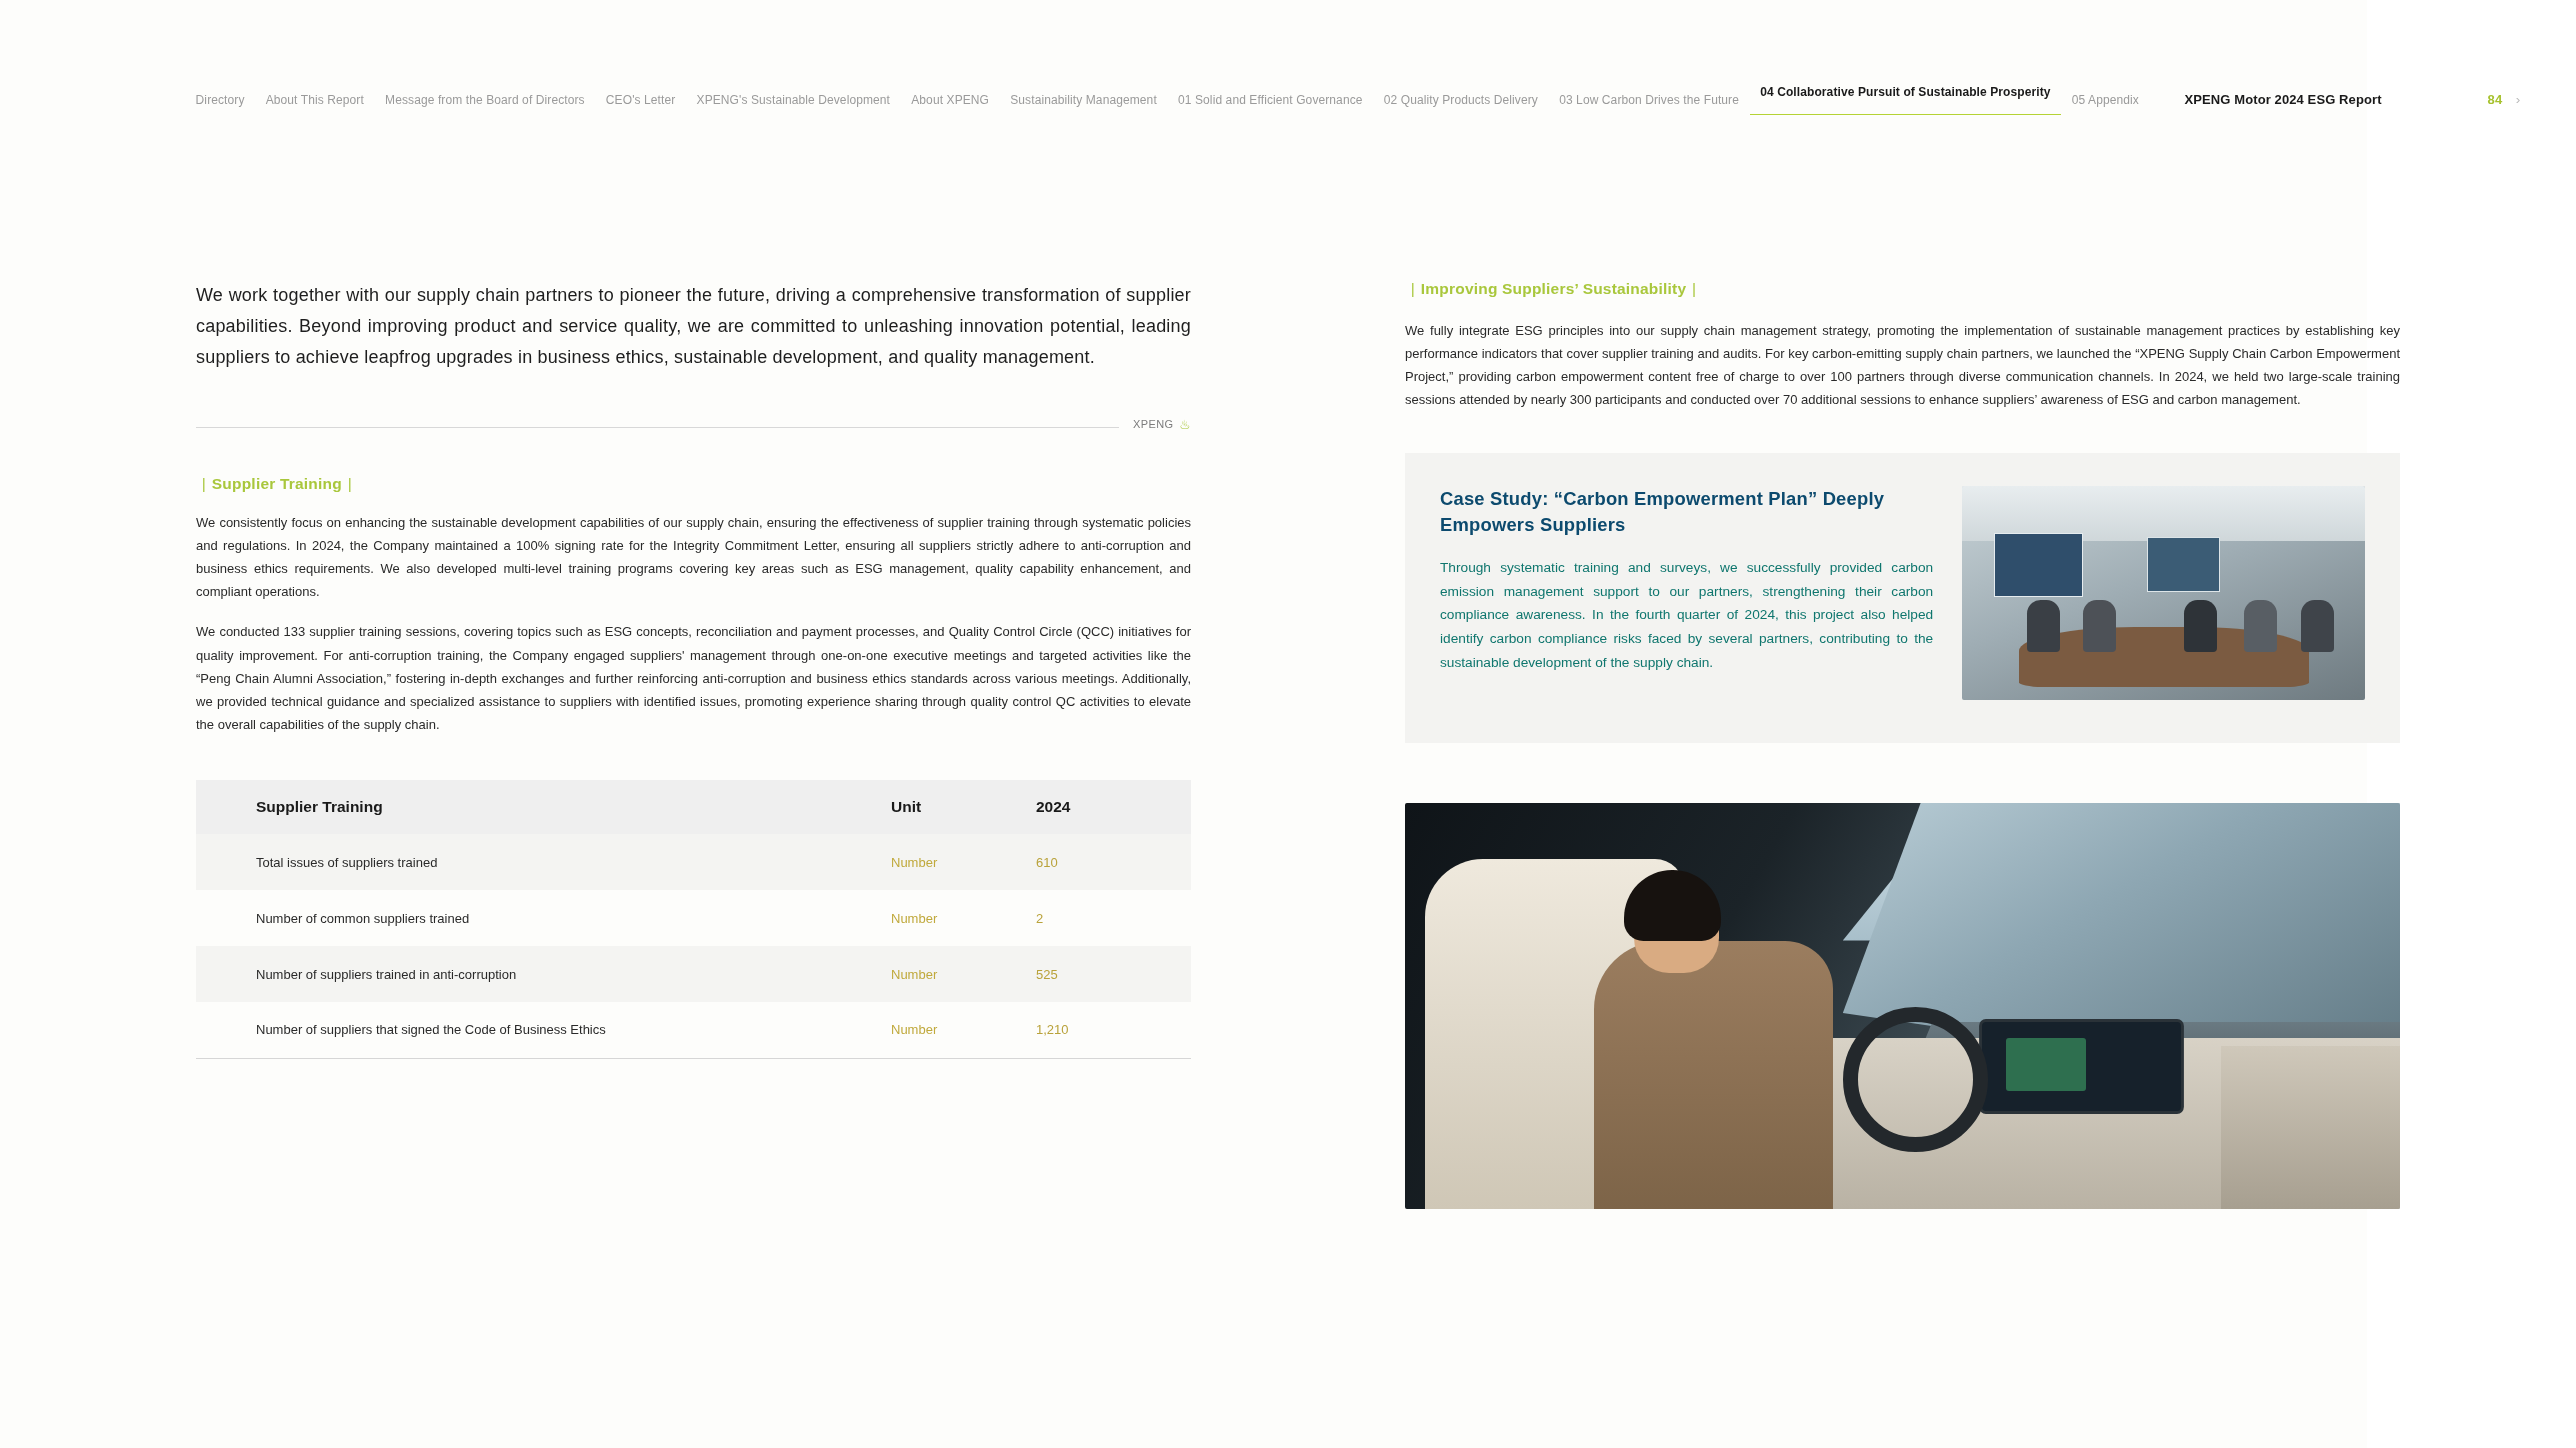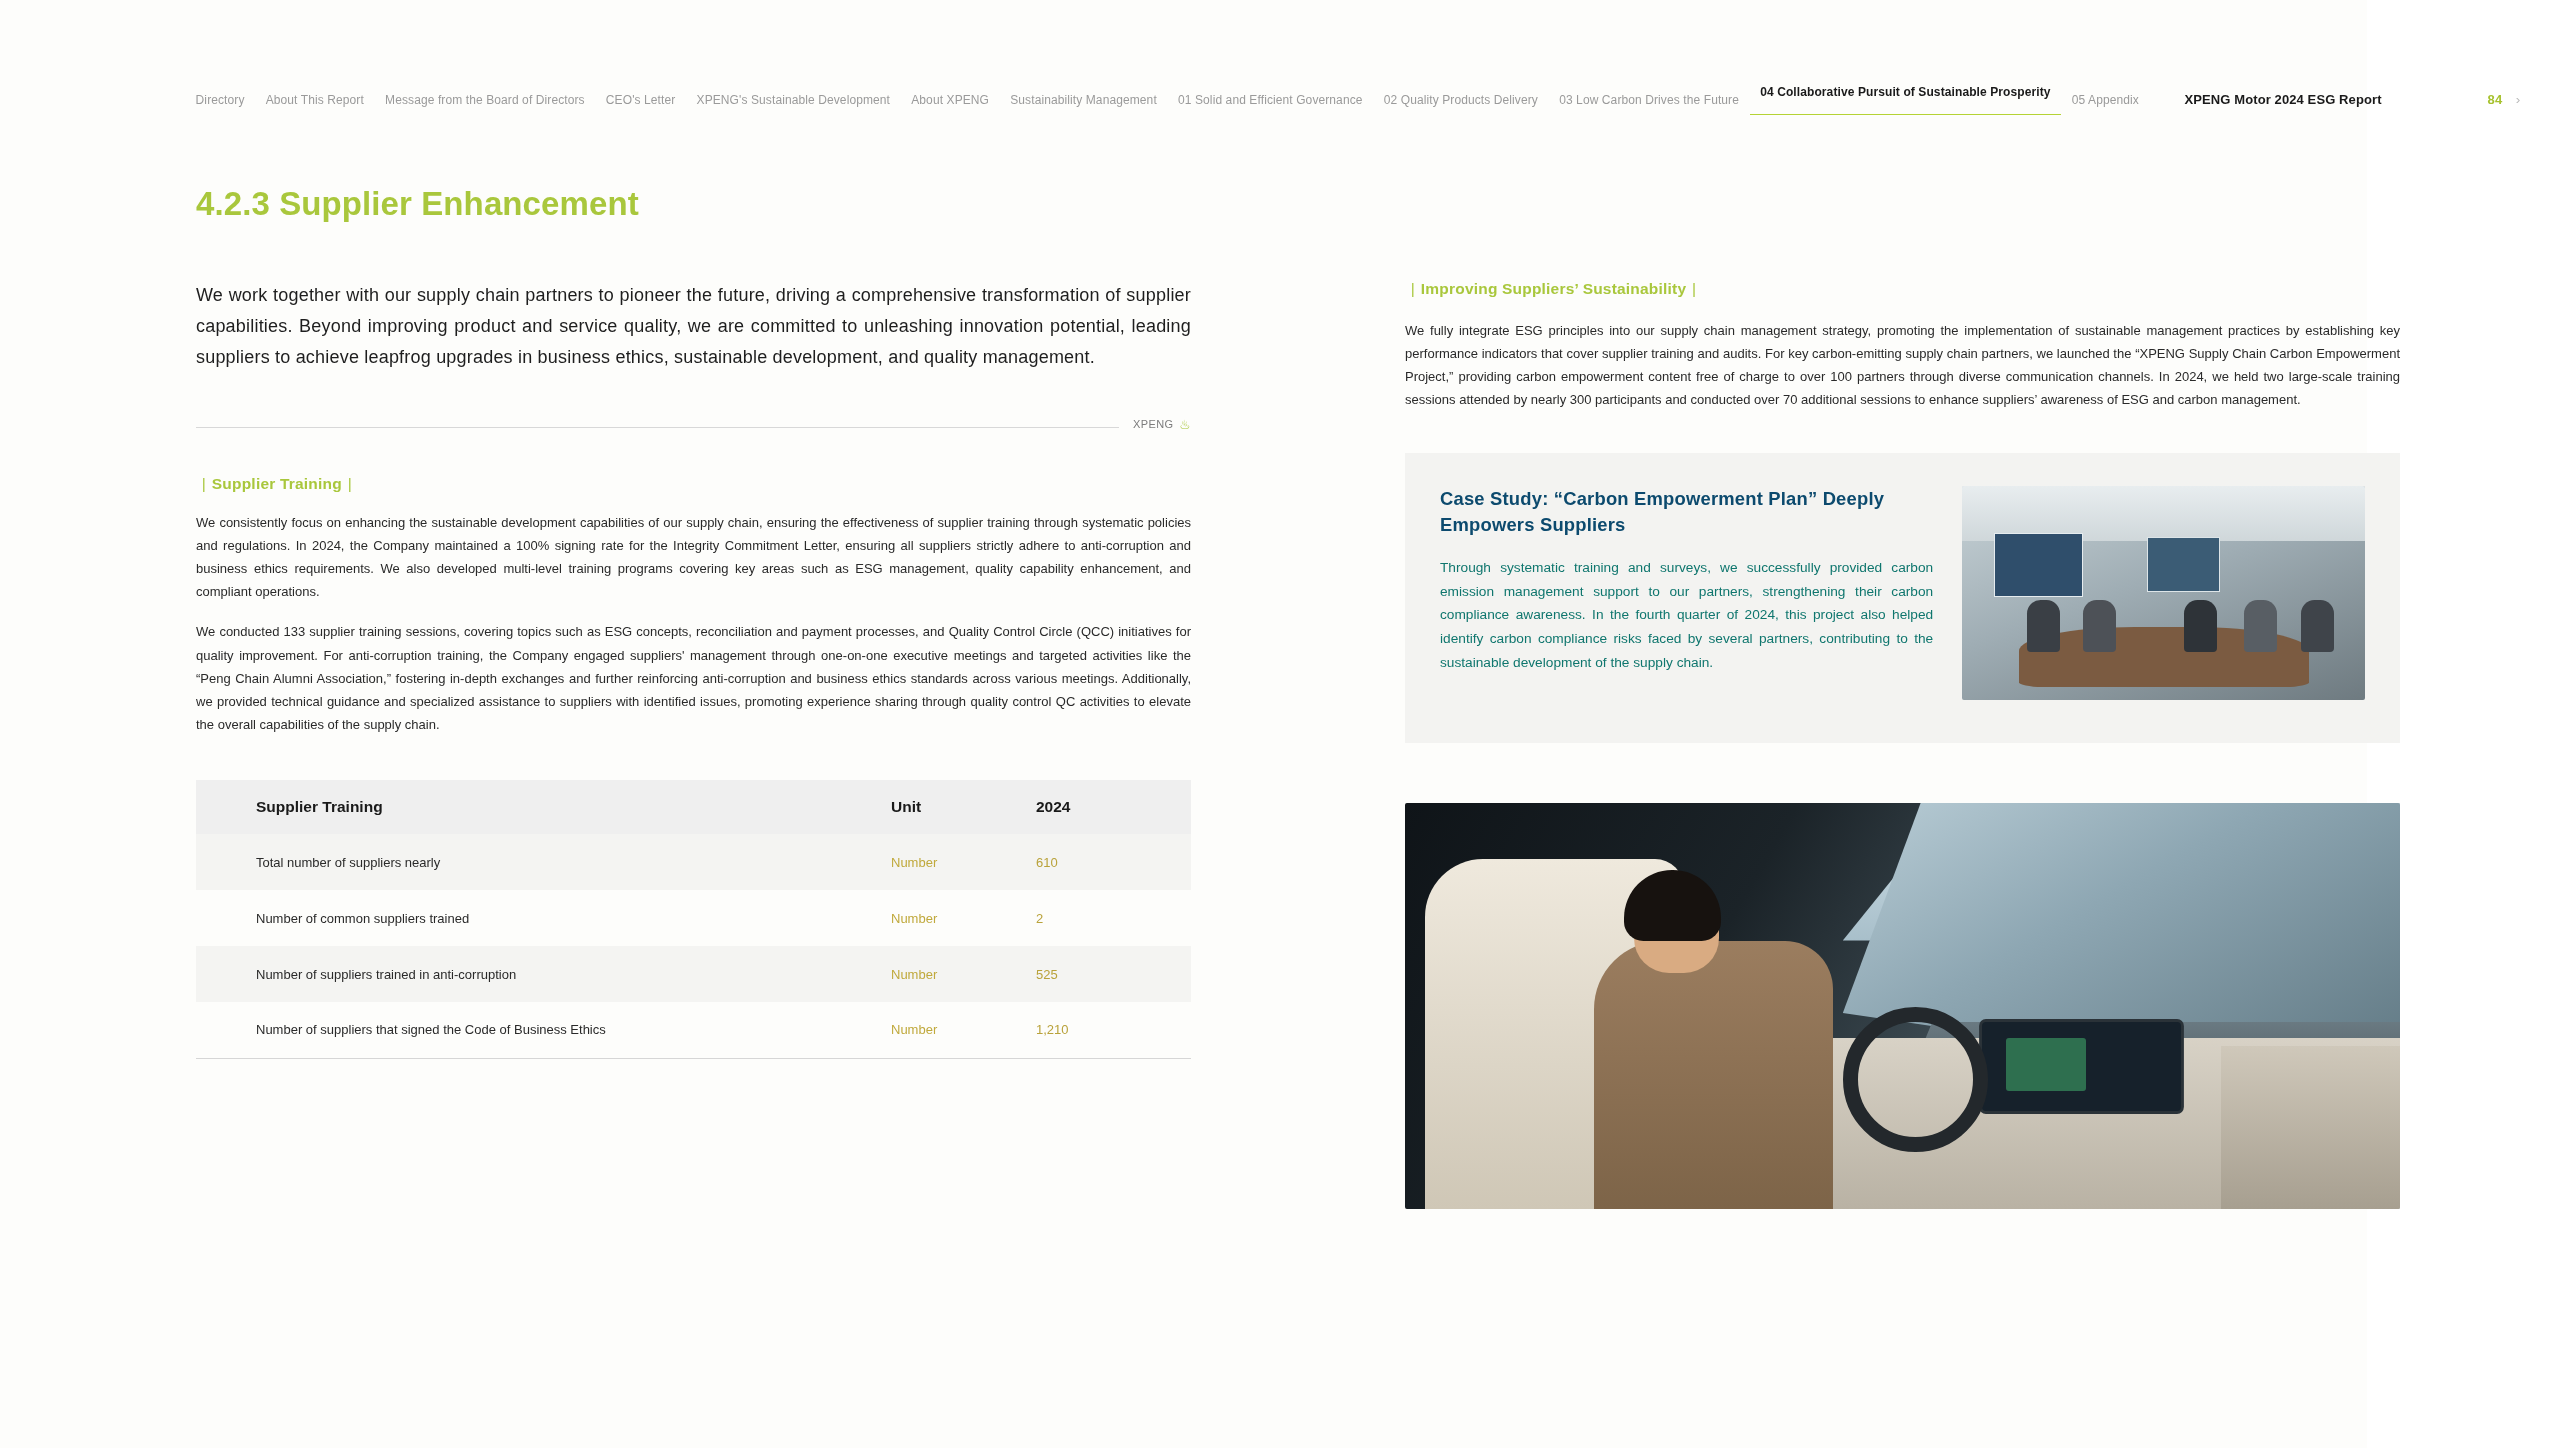--- a/index.html
+++ b/index.html
@@ -313,21 +313,20 @@
     <div class="nav-item">01 Solid and Efficient Governance</div>
     <div class="nav-item">02 Quality Products Delivery</div>
     <div class="nav-item">03 Low Carbon Drives the Future</div>
     <div class="nav-item active">04 Collaborative Pursuit of Sustainable Prosperity</div>
     <div class="nav-item">05 Appendix</div>
     <div class="nav-report">XPENG Motor 2024 ESG Report</div>
     <div class="nav-page">84</div>
     <div class="nav-arrow">›</div>
   </div>
 
-  <div class="headline">4.2.3 Supplier Enhancement</div>
 
   <div class="col-left">
 
     <div class="lead">We work together with our supply chain partners to pioneer the future, driving a comprehensive transformation of supplier capabilities. Beyond improving product and service quality, we are committed to unleashing innovation potential, leading suppliers to achieve leapfrog upgrades in business ethics, sustainable development, and quality management.</div>
 
     <div class="divider-row">
       <div class="line"></div>
       <div class="logo">
         <span>XPENG</span>
         <span class="logo-mark">♨</span>
@@ -344,21 +343,21 @@
     <table class="tbl">
       <thead>
         <tr>
           <th class="c1">Supplier Training</th>
           <th class="c2">Unit</th>
           <th class="c3">2024</th>
         </tr>
       </thead>
       <tbody>
         <tr class="alt">
-          <td class="c1">Total number of suppliers nearly</td>
+          <td class="c1">Total issues of suppliers trained</td>
           <td class="c2">Number</td>
           <td class="c3">610</td>
         </tr>
         <tr>
           <td class="c1">Number of common suppliers trained</td>
           <td class="c2">Number</td>
           <td class="c3">2</td>
         </tr>
         <tr class="alt">
           <td class="c1">Number of suppliers trained in anti-corruption</td>

